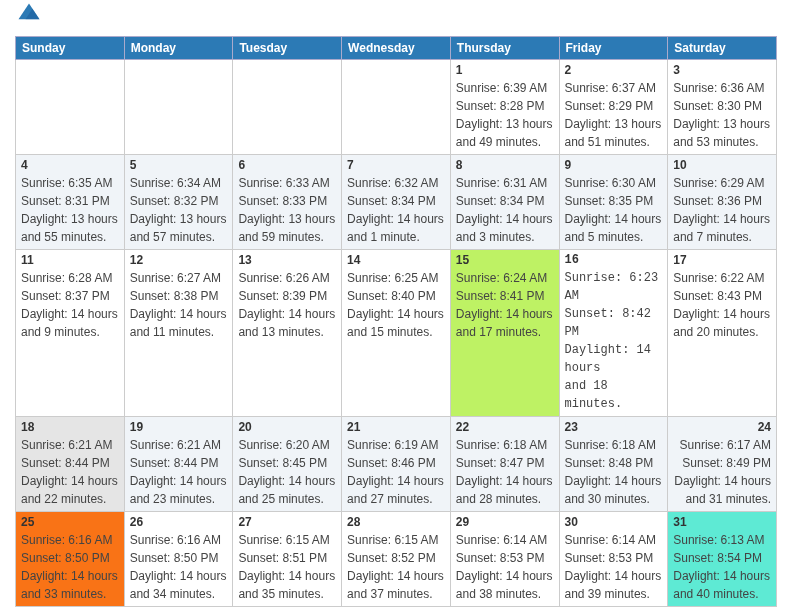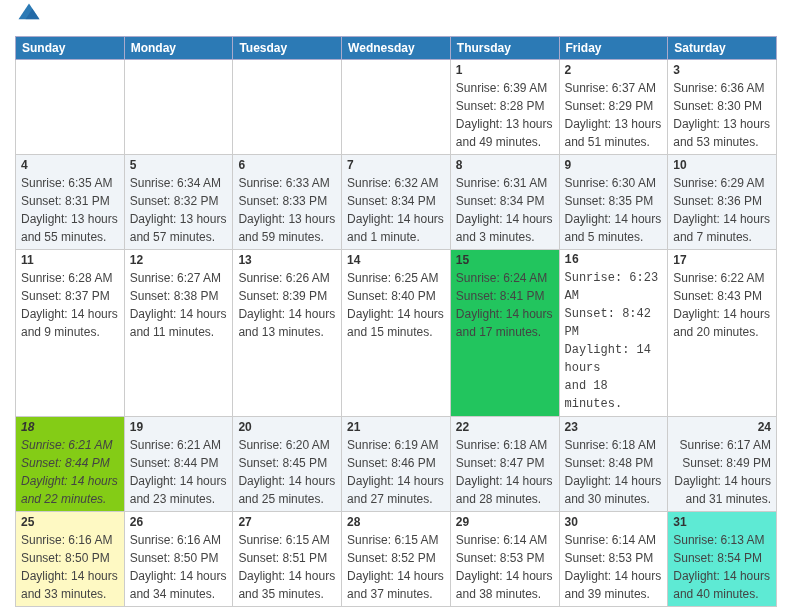--- a/index.html
+++ b/index.html
@@ -237,21 +237,21 @@
 Daylight: 14 hours
 and 13 minutes.</div>
           </td>
           <td style="background: rgb(255, 255, 255);">
             <span class="day-num">14</span>
             <div class="day-info" style="white-space: pre-line;">Sunrise: 6:25 AM
 Sunset: 8:40 PM
 Daylight: 14 hours
 and 15 minutes.</div>
           </td>
-          <td style="background: #22c55e;">
+          <td style="background: #bef264;">
             <span class="day-num">15</span>
             <div class="day-info" style="white-space: pre-line;">Sunrise: 6:24 AM
 Sunset: 8:41 PM
 Daylight: 14 hours
 and 17 minutes.</div>
           </td>
           <td style="background: rgb(255, 255, 255); font-family: Liberation Mono, monospace;">
             <span class="day-num">16</span>
             <div class="day-info" style="white-space: pre-line;">Sunrise: 6:23 AM
 Sunset: 8:42 PM
@@ -260,21 +260,21 @@
           </td>
           <td style="background: rgb(255, 255, 255);">
             <span class="day-num">17</span>
             <div class="day-info" style="white-space: pre-line;">Sunrise: 6:22 AM
 Sunset: 8:43 PM
 Daylight: 14 hours
 and 20 minutes.</div>
           </td>
         </tr>
         <tr>
-          <td style="background: #84cc16; font-style: italic;">
+          <td style="background: #e5e5e5;">
             <span class="day-num">18</span>
             <div class="day-info" style="white-space: pre-line;">Sunrise: 6:21 AM
 Sunset: 8:44 PM
 Daylight: 14 hours
 and 22 minutes.</div>
           </td>
           <td style="background: rgb(240, 244, 248);">
             <span class="day-num">19</span>
             <div class="day-info" style="white-space: pre-line;">Sunrise: 6:21 AM
 Sunset: 8:44 PM
@@ -311,21 +311,21 @@
           </td>
           <td style="background: rgb(240, 244, 248); text-align: right;">
             <span class="day-num">24</span>
             <div class="day-info" style="white-space: pre-line;">Sunrise: 6:17 AM
 Sunset: 8:49 PM
 Daylight: 14 hours
 and 31 minutes.</div>
           </td>
         </tr>
         <tr>
-          <td style="background: #fef9c3;">
+          <td style="background: #f97316;">
             <span class="day-num">25</span>
             <div class="day-info" style="white-space: pre-line;">Sunrise: 6:16 AM
 Sunset: 8:50 PM
 Daylight: 14 hours
 and 33 minutes.</div>
           </td>
           <td style="background: rgb(255, 255, 255);">
             <span class="day-num">26</span>
             <div class="day-info" style="white-space: pre-line;">Sunrise: 6:16 AM
 Sunset: 8:50 PM

